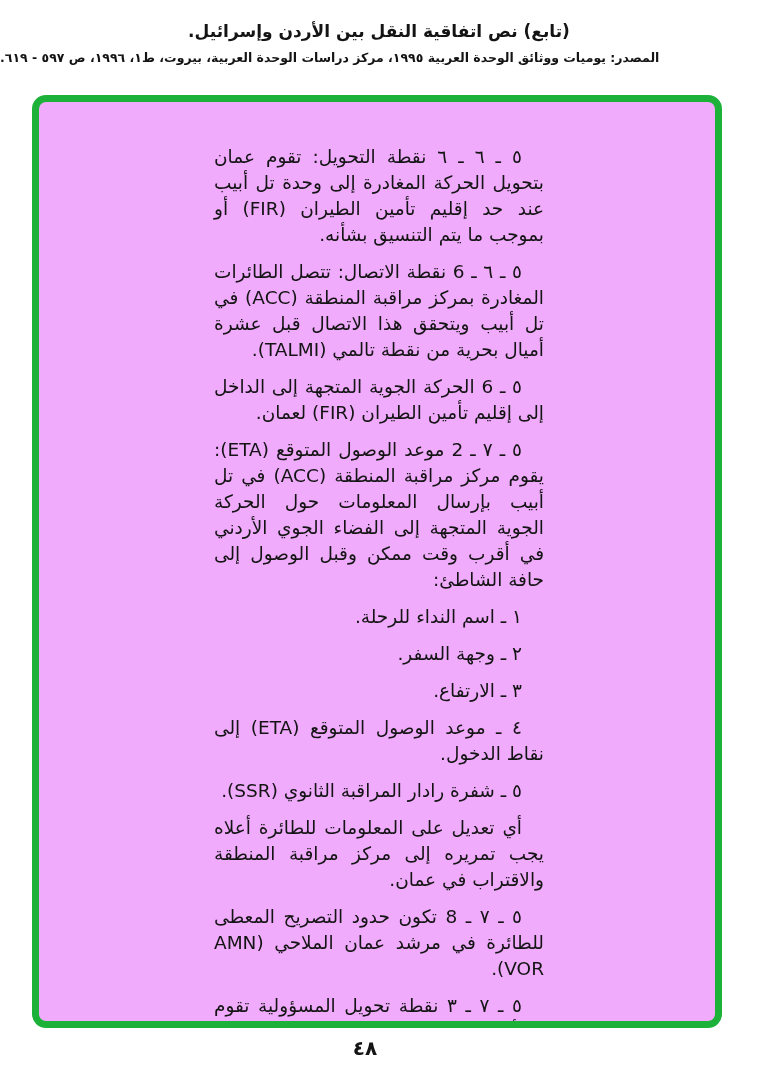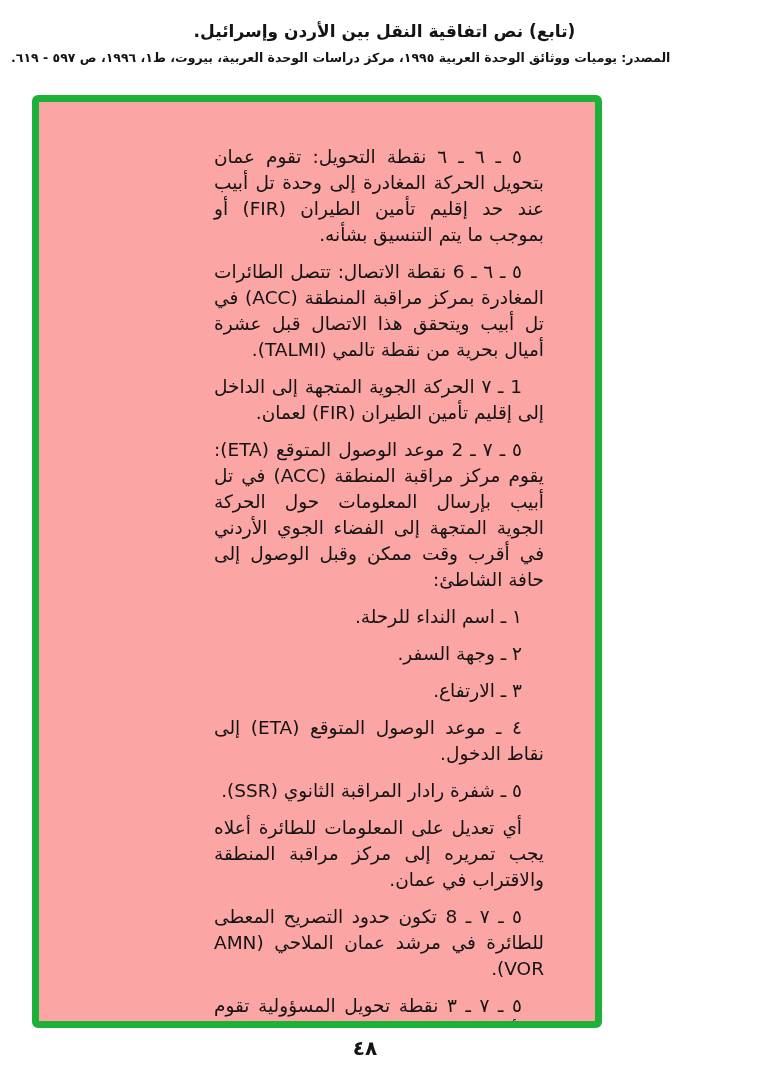--- a/index.html
+++ b/index.html
@@ -15,45 +15,44 @@
     font-family: "DejaVu Sans", sans-serif;
     color: #141414;
     overflow: hidden;
   }
   .header {
     position: absolute;
     top: 0;
     left: 0;
     right: 0;
     direction: rtl;
-    margin-left: 11px;
   }
   .header-title {
     margin-top: 21px;
     text-align: center;
     font-size: 17px;
     font-weight: bold;
     letter-spacing: 0;
   }
   .header-source {
     margin-top: 9px;
     text-align: left;
     font-size: 12.5px;
     font-weight: bold;
   }
   .frame {
     position: absolute;
     left: 32px;
     top: 95px;
-    width: 570px;
+    width: 690px;
     height: 933px;
     box-sizing: border-box;
     border: 7px solid var(--frame_green, #1cb23a);
-    border-radius: 6px;
-    background: #fca5a5;
+    border-radius: 14px;
+    background: #f0abfc;
     overflow: hidden;
   }
   .textcol {
     direction: rtl;
     text-align: justify;
     width: 330px;
     margin: 42px 171px 0 175px;
     font-size: 18.5px;
     line-height: 26px;
   }
@@ -82,21 +81,21 @@
 
   <div class="header">
     <div class="header-title">(تابع) نص اتفاقية النقل بين الأردن وإسرائيل.</div>
     <div class="header-source">المصدر: يوميات ووثائق الوحدة العربية ١٩٩٥، مركز دراسات الوحدة العربية، بيروت، ط١، ١٩٩٦، ص ٥٩٧ - ٦١٩.</div>
   </div>
 
   <div class="frame">
     <div class="textcol">
       <p>٥ ـ ٦ ـ ٦ نقطة التحويل: تقوم عمان بتحويل الحركة المغادرة إلى وحدة تل أبيب عند حد إقليم تأمين الطيران (FIR) أو بموجب ما يتم التنسيق بشأنه.</p>
       <p>٥ ـ ٦ ـ 6 نقطة الاتصال: تتصل الطائرات المغادرة بمركز مراقبة المنطقة (ACC) في تل أبيب ويتحقق هذا الاتصال قبل عشرة أميال بحرية من نقطة تالمي (TALMI).</p>
-      <p>1 ـ ٧ الحركة الجوية المتجهة إلى الداخل إلى إقليم تأمين الطيران (FIR) لعمان.</p>
+      <p>٥ ـ 6 الحركة الجوية المتجهة إلى الداخل إلى إقليم تأمين الطيران (FIR) لعمان.</p>
       <p>٥ ـ ٧ ـ 2 موعد الوصول المتوقع (ETA): يقوم مركز مراقبة المنطقة (ACC) في تل أبيب بإرسال المعلومات حول الحركة الجوية المتجهة إلى الفضاء الجوي الأردني في أقرب وقت ممكن وقبل الوصول إلى حافة الشاطئ:</p>
       <p class="list-item">١ ـ اسم النداء للرحلة.</p>
       <p class="list-item">٢ ـ وجهة السفر.</p>
       <p class="list-item">٣ ـ الارتفاع.</p>
       <p class="list-item">٤ ـ موعد الوصول المتوقع (ETA) إلى نقاط الدخول.</p>
       <p class="list-item">٥ ـ شفرة رادار المراقبة الثانوي (SSR).</p>
       <p>أي تعديل على المعلومات للطائرة أعلاه يجب تمريره إلى مركز مراقبة المنطقة والاقتراب في عمان.</p>
       <p>٥ ـ ٧ ـ 8 تكون حدود التصريح المعطى للطائرة في مرشد عمان الملاحي (AMN VOR).</p>
       <p>٥ ـ ٧ ـ ٣ نقطة تحويل المسؤولية تقوم تل أبيب بتحويل الحركة الجوية القادمة إلى عمان عند حد إقليم تأمين الطيران (FIR).</p>
 

